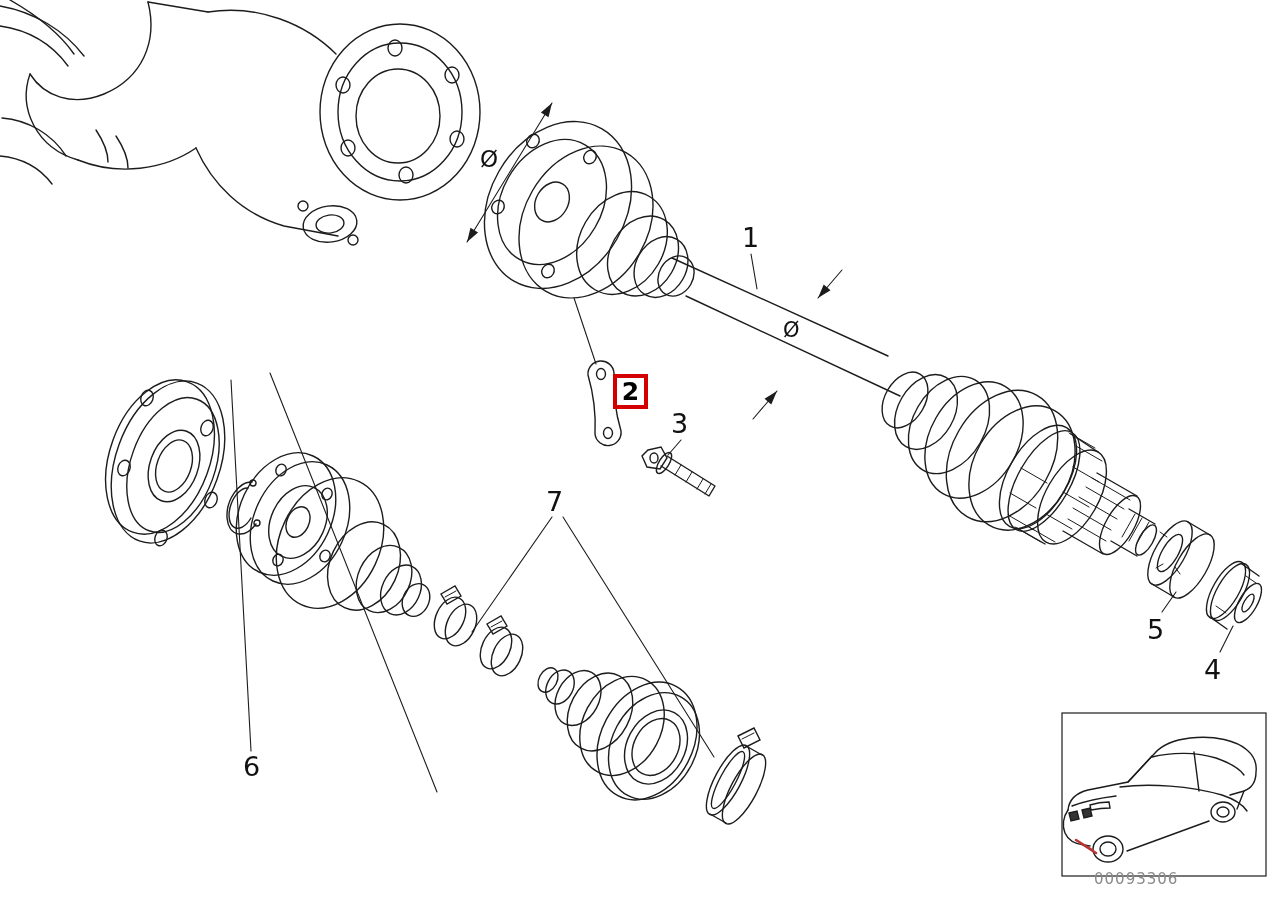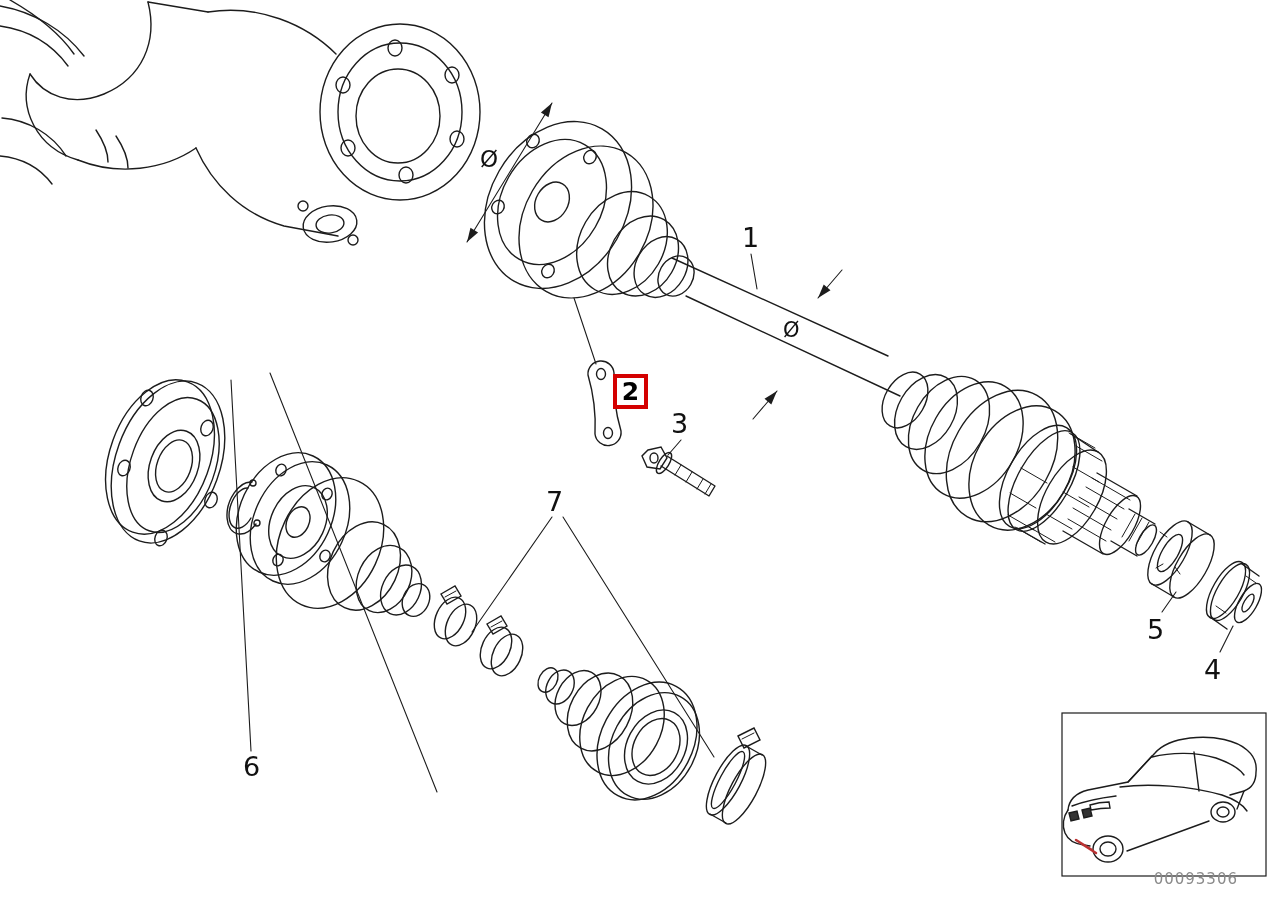--- a/index.html
+++ b/index.html
@@ -15,21 +15,21 @@
   }
   .part-label-boxed{
     position:absolute;width:27px;height:27px;background:#fff;
     border:4px solid #d40000;display:flex;align-items:center;justify-content:center;
     font-size:25px;font-weight:700;color:#000;line-height:1;
   }
   .dia-symbol{
     position:absolute;color:#111;font-size:23px;font-weight:400;line-height:1;
   }
   .image-code{
-    position:absolute;left:1094px;top:870px;width:144px;text-align:right;
+    position:absolute;left:1094px;top:870px;width:144px;text-align:left;
     font-size:15px;letter-spacing:1px;color:#8a8a8a;
   }
 </style>
 </head>
 <body>
 
 <div id="canvas">
 
 <svg width="1287" height="911" viewBox="0 0 1287 911">
   <g fill="none" stroke="#1c1c1c" stroke-width="1.4" stroke-linecap="round">

